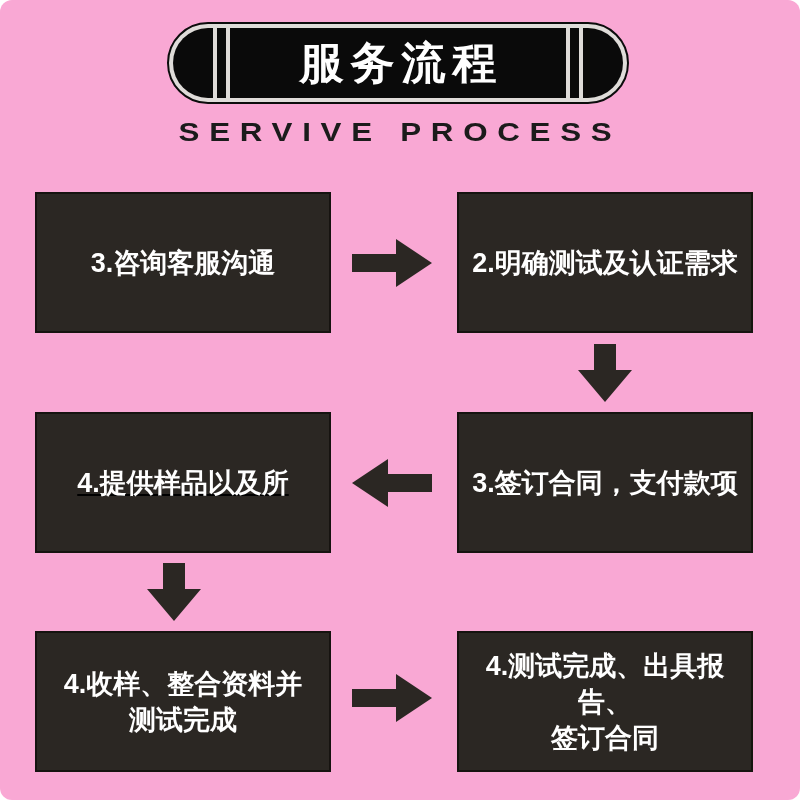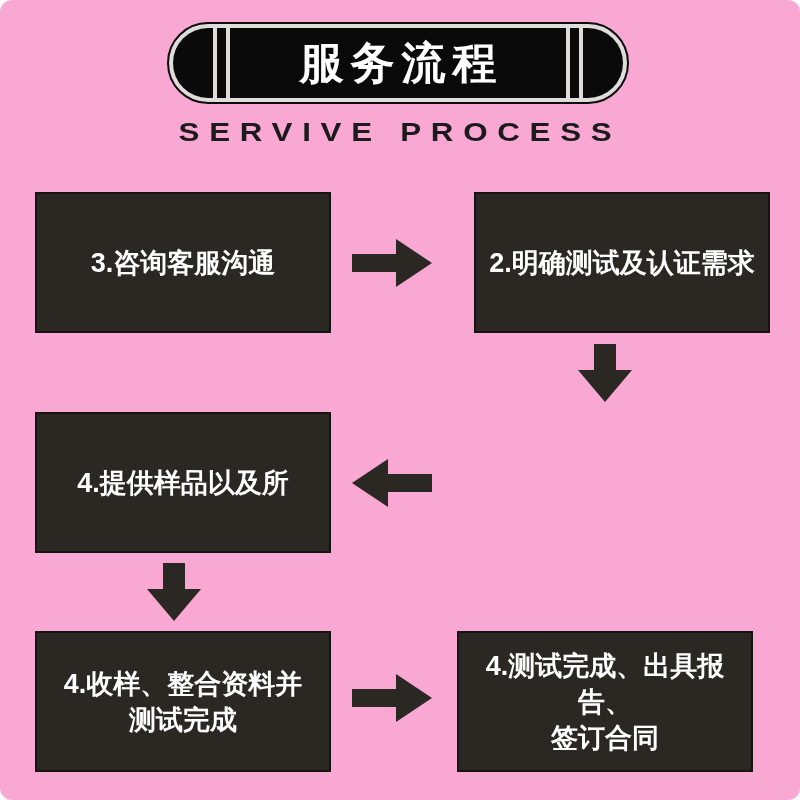--- a/index.html
+++ b/index.html
@@ -91,23 +91,23 @@
   }
   .box-text {
     color: #ffffff;
     font-size: 27px;
     font-weight: 700;
     line-height: 36px;
   }
   .box-text .line { display: block; }
 
   .pos-1 { left: 35px;  top: 192px; }
-  .pos-2 { left: 474px; top: 192px; }
+  .pos-2 { left: 457px; top: 192px; }
   .pos-3 { left: 457px; top: 412px; }
-  .pos-4 { left: 35px;  top: 412px; }
+  .pos-4 { left: 35px;  top: 412px; text-decoration: underline; }
   .pos-5 { left: 35px;  top: 631px; }
   .pos-6 { left: 457px; top: 631px; }
 
   
   .arrow { position: absolute; }
   .arrow svg { display: block; }
   .arr-1-2 { left: 352px; top: 239px; }
   .arr-2-3 { left: 578px; top: 344px; }
   .arr-3-4 { left: 352px; top: 459px; }
   .arr-4-5 { left: 147px; top: 563px; }
@@ -136,20 +136,26 @@
       <span class="line"></span>
     </div>
   </div>
 
   <div class="box pos-2">
     <div class="box-text">
       <span class="line">2.明确测试及认证需求</span>
     </div>
   </div>
 
+  <div class="box pos-3">
+    <div class="box-text">
+      <span class="line">3.签订合同，支付款项</span>
+      <span class="line"></span>
+    </div>
+  </div>
 
   <div class="box pos-4">
     <div class="box-text">
       <span class="line">4.提供样品以及所</span>
     </div>
   </div>
 
   <div class="box pos-5">
     <div class="box-text">
       <span class="line">4.收样、整合资料并</span>

